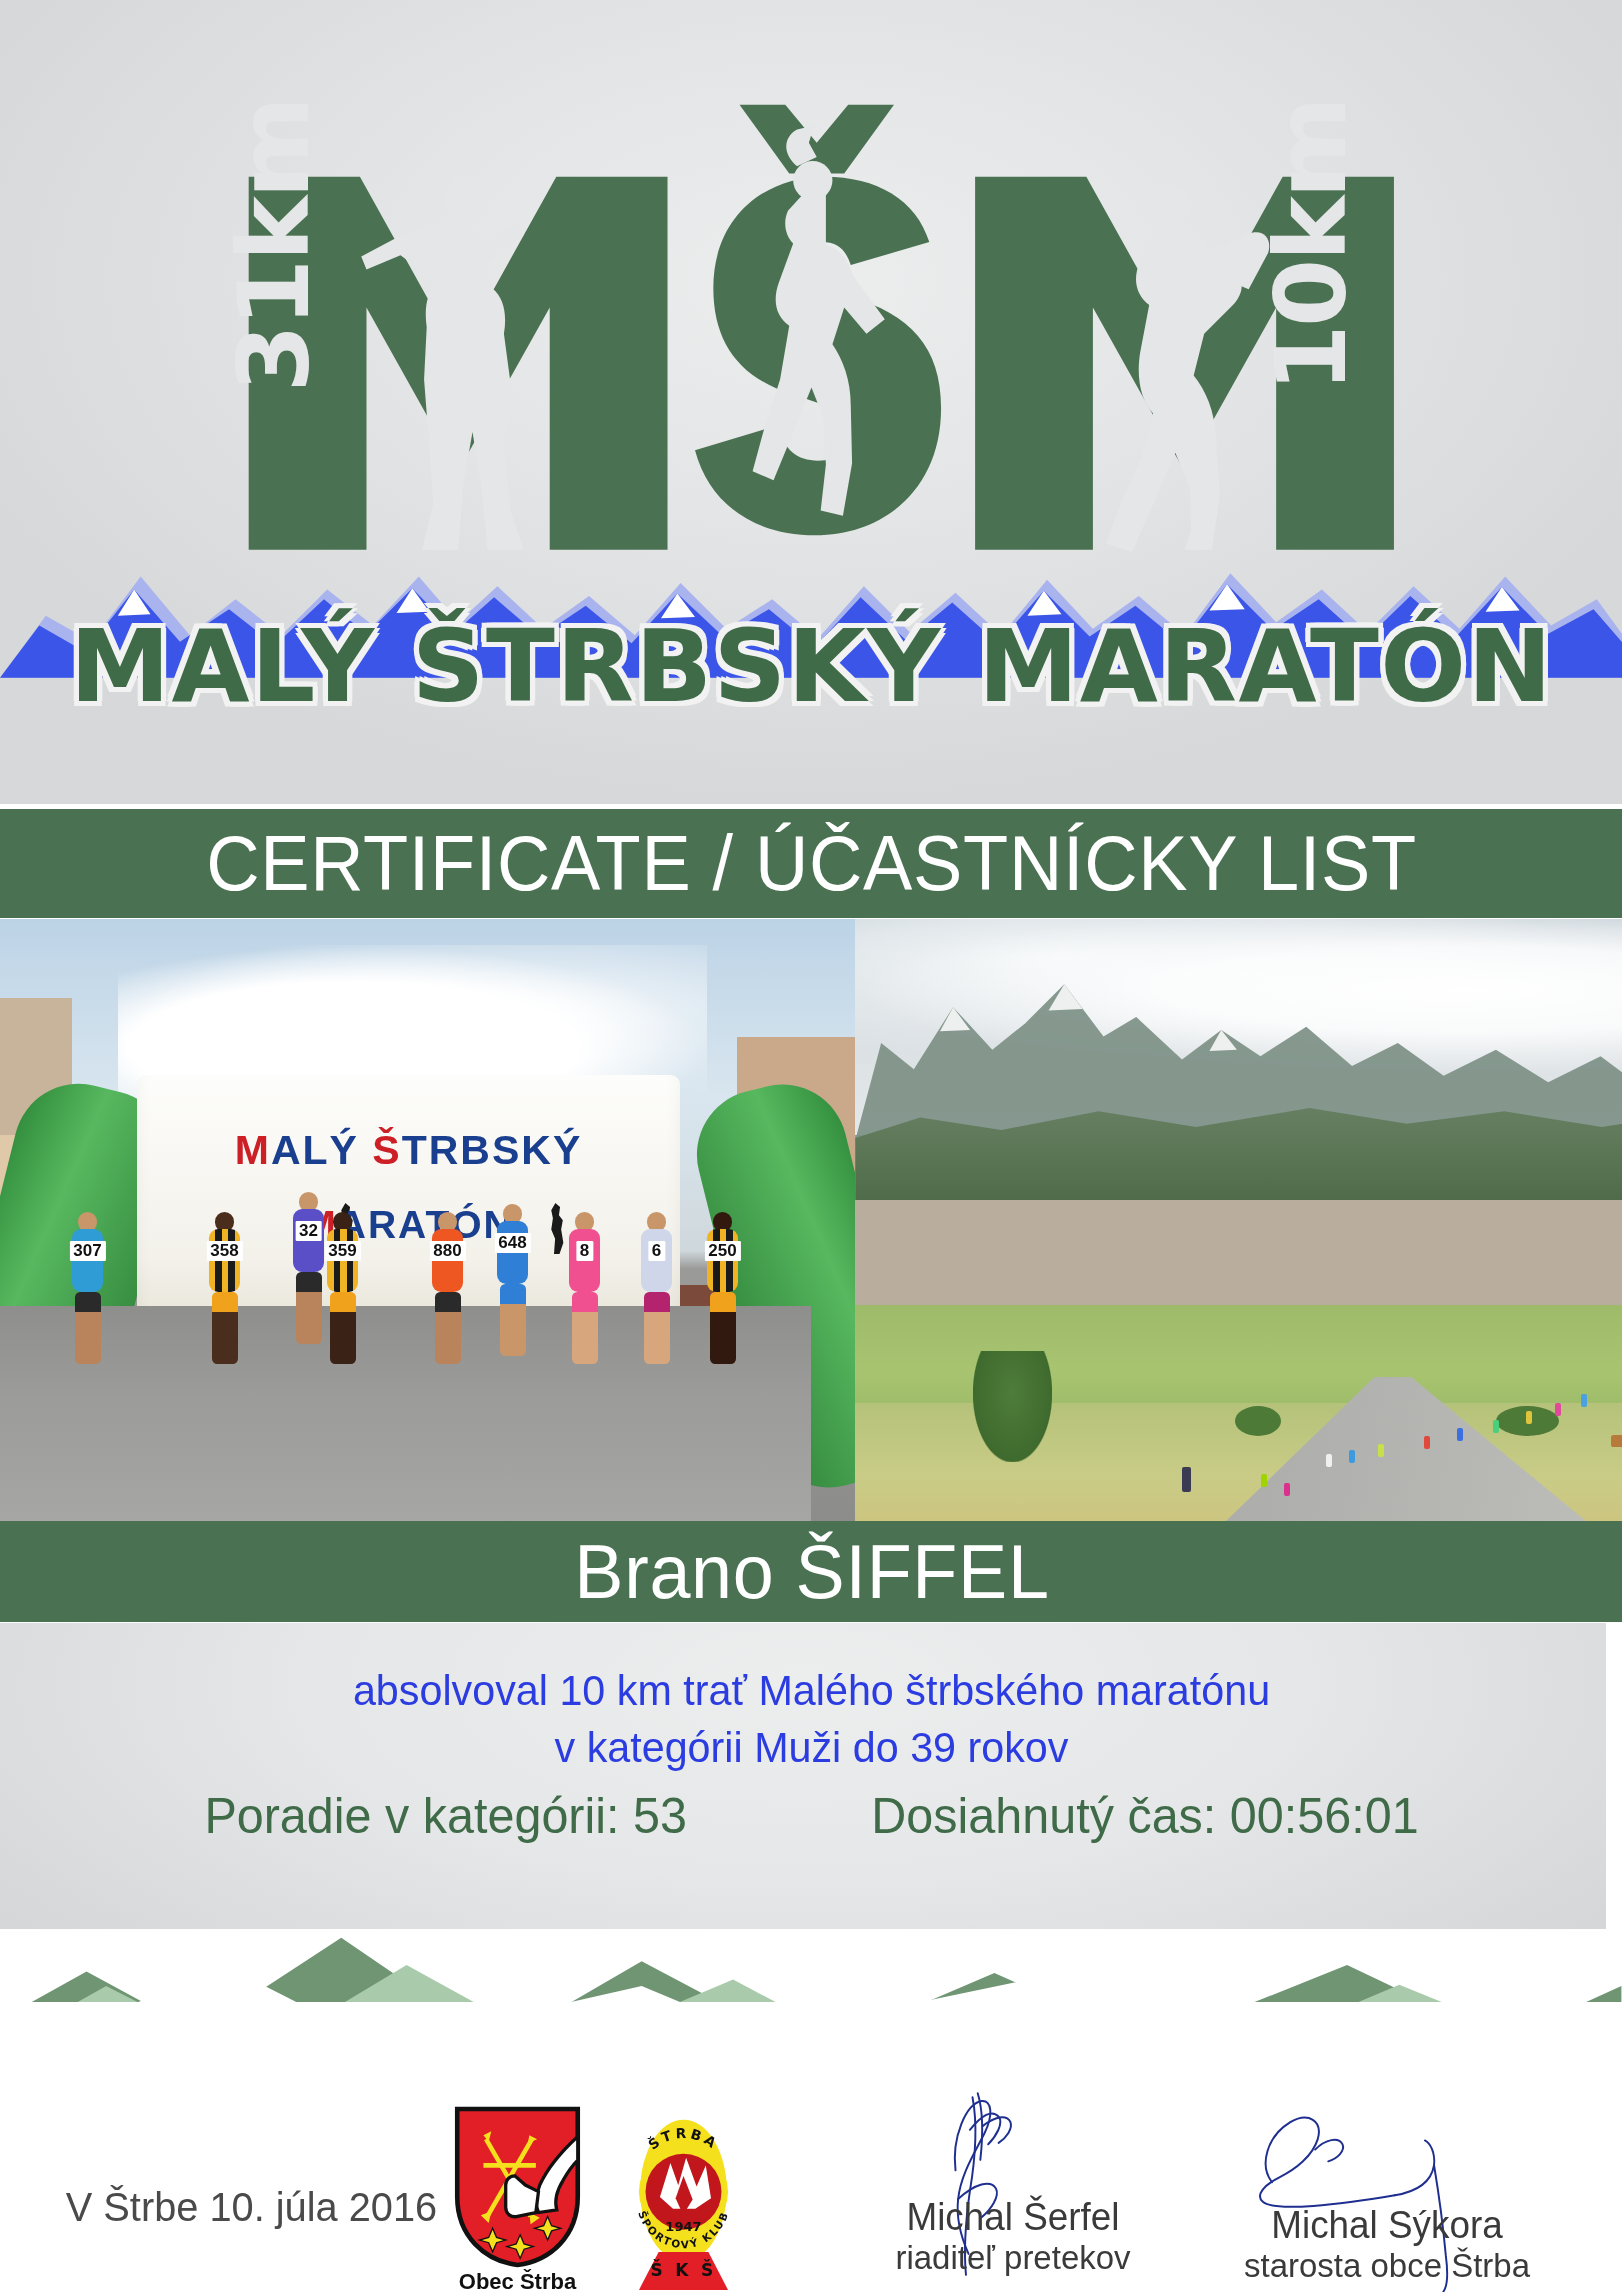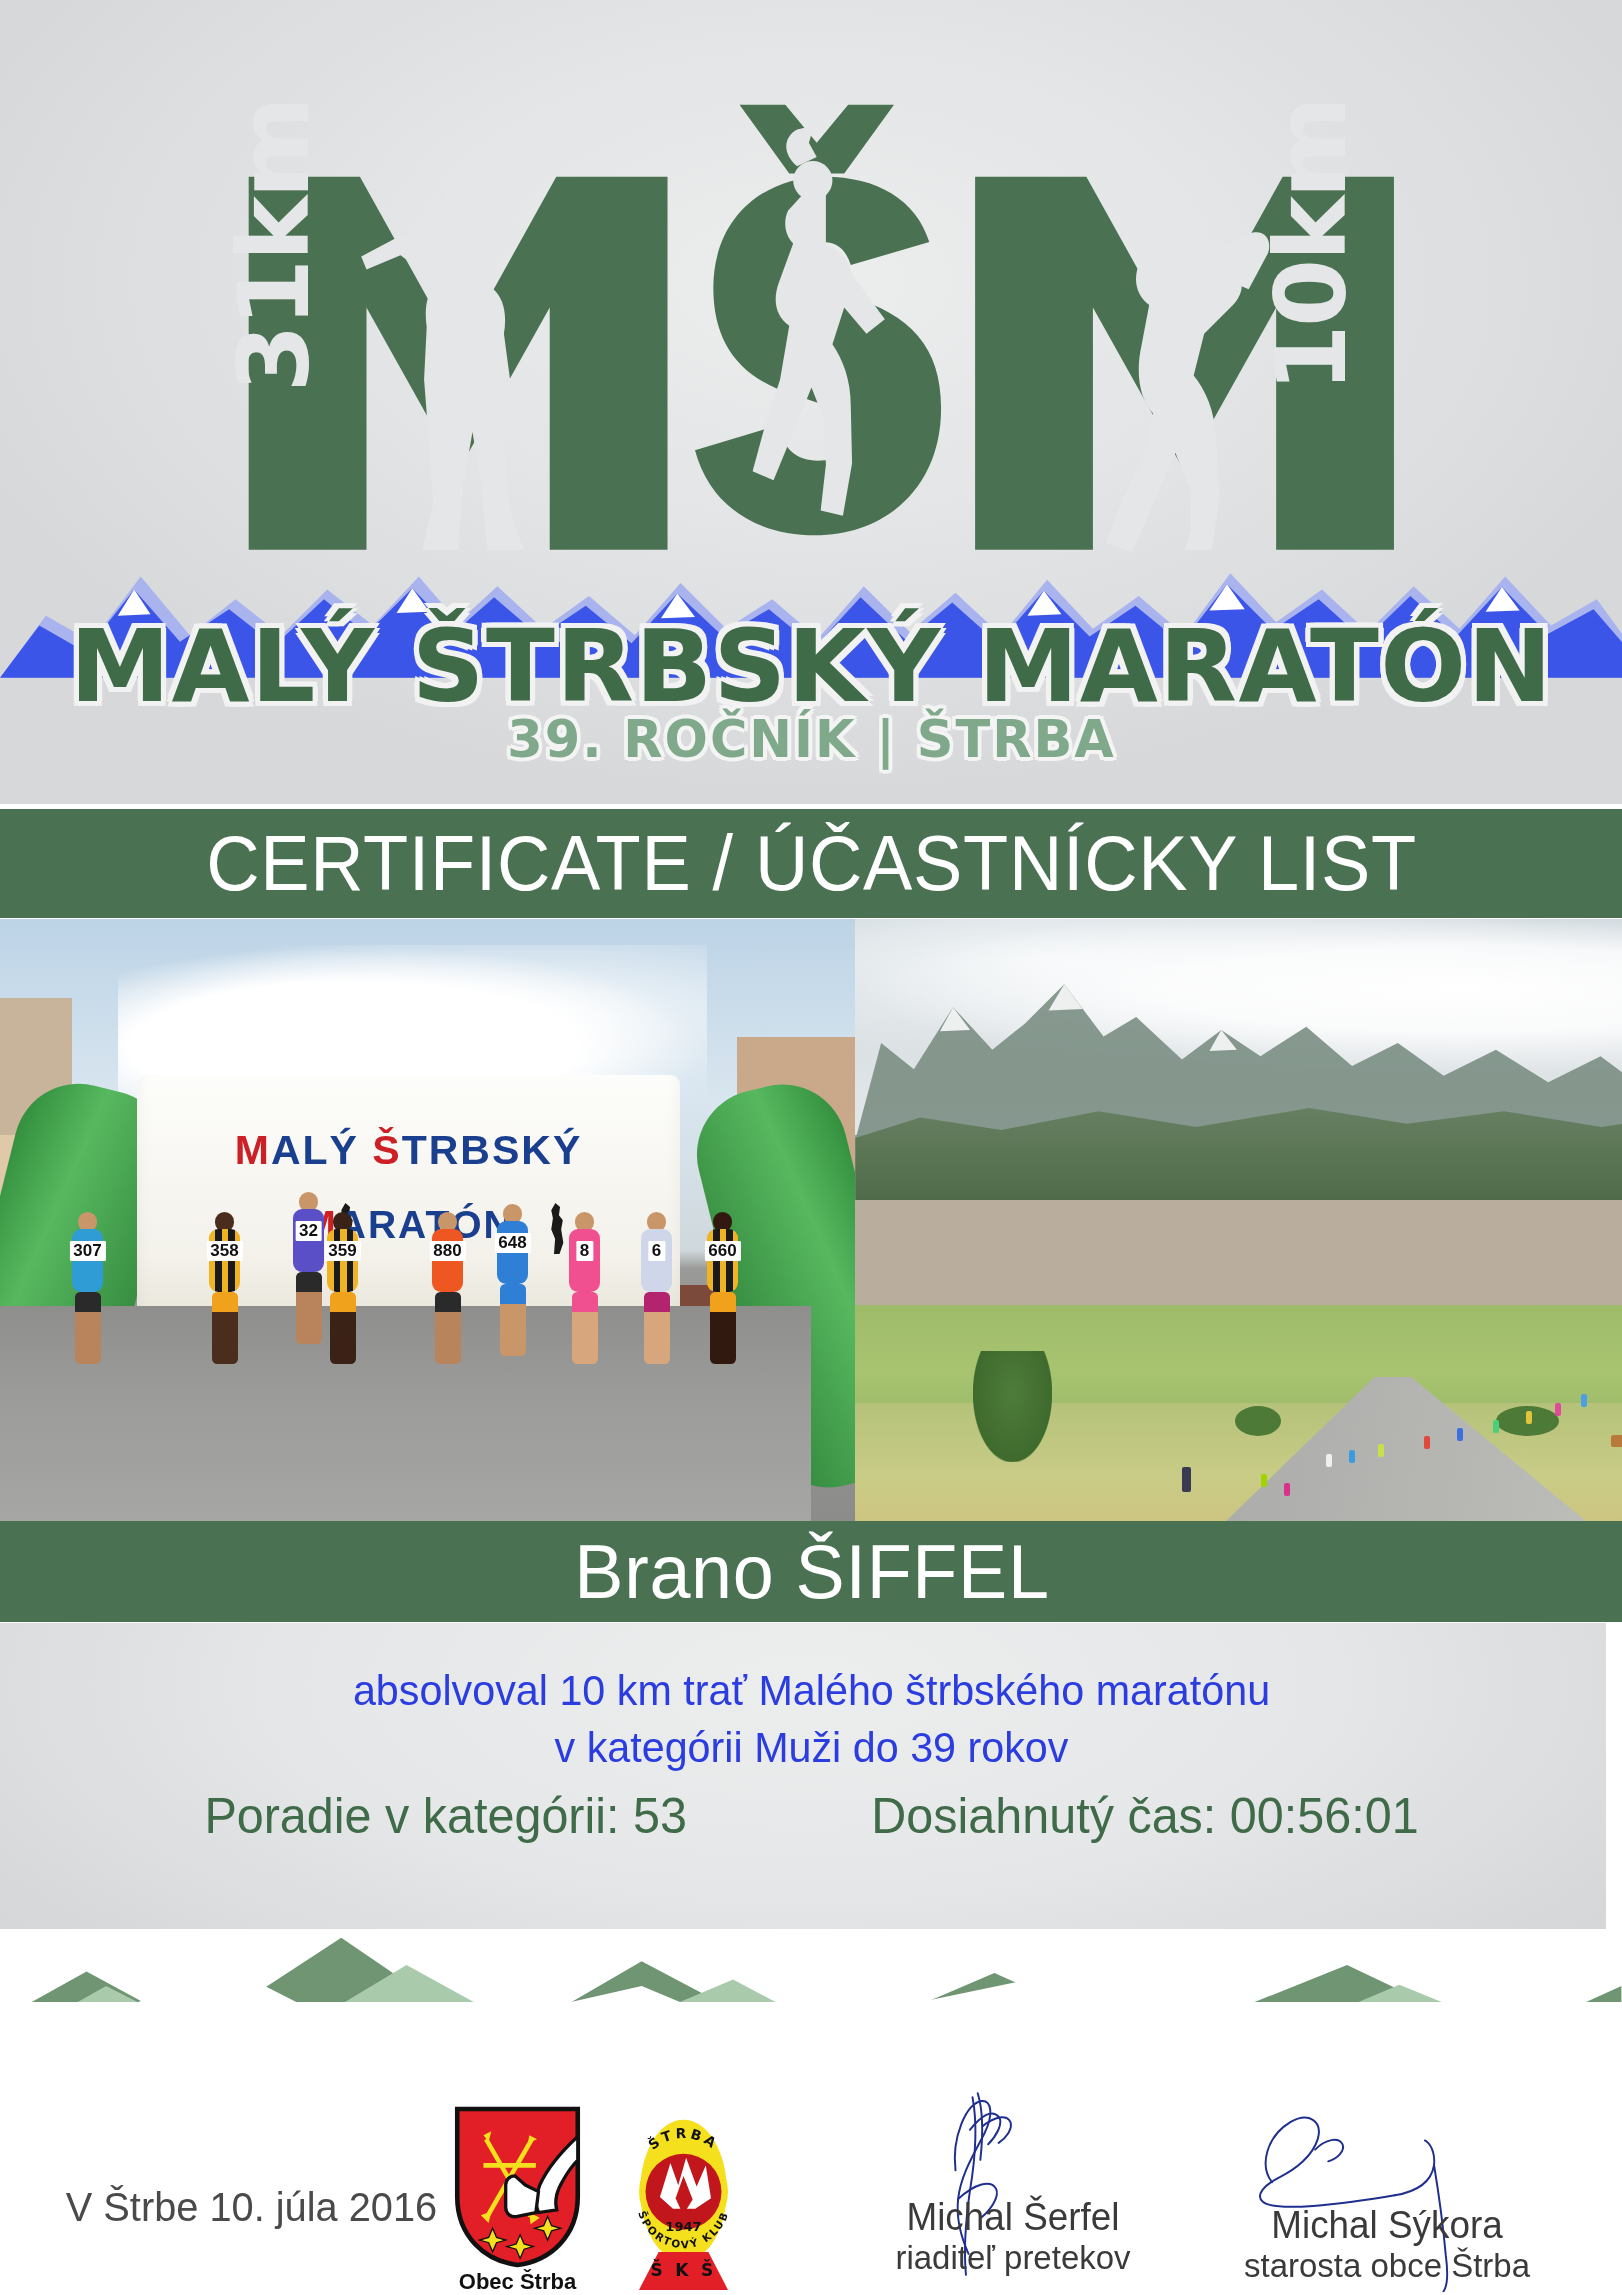--- a/index.html
+++ b/index.html
@@ -286,21 +286,20 @@
                  L1595 82 L1665 152 L1735 105 L1805 162 L1875 72 L1945 142 L2015 95
                  L2085 158 L2155 90 L2225 152 L2295 76 L2365 148 L2435 110 L2480 162
                  L2480 215 Z" fill="#3b55e8"></path>
         <path d="M205 80 L180 120 L230 118 Z M630 78 L606 116 L656 114 Z
                  M1035 86 L1010 124 L1062 122 Z M1595 82 L1570 120 L1622 118 Z
                  M1875 72 L1848 112 L1902 110 Z M2295 76 L2270 114 L2322 112 Z" fill="#ffffff"></path>
       </svg>
     </div>
 
     <div class="big-title">MALÝ ŠTRBSKÝ MARATÓN</div>
-    <div class="sub-title">39. ROČNÍK | ŠTRBA</div>
   </div>
 
   <div class="cert-band">
     <div class="txt">CERTIFICATE / ÚČASTNÍCKY LIST</div>
   </div>
 
   <div class="photo-strip">
 
     <div class="photo photo-left">
       <div class="pl-sky"></div>
@@ -373,21 +372,21 @@
         </div>
         <div class="runner" style="left:641px;">
           <div class="head"></div>
             <div class="torso" style="background:#cfd6ea;"></div>
           <div class="bib">6</div>
           <div class="legs" style="background:linear-gradient(#b4246e 0 28%,#d8a67c 28% 100%);"></div>
         </div>
         <div class="runner" style="left:707px;">
           <div class="head" style="background:#32190f;"></div>
           <div class="torso" style="background:repeating-linear-gradient(90deg,#f0b323 0 6.5px,#1a1a1a 6.5px 13px);"></div>
-          <div class="bib">660</div>
+          <div class="bib">250</div>
           <div class="legs" style="background:linear-gradient(#f0a21c 0 28%,#32190f 28% 100%);"></div>
         </div>
       </div>
     </div>
 
     <div class="photo photo-right">
       <div class="pr-sky"></div>
       <div class="pr-clouds"></div>
       <div class="pr-tatra">
         <svg viewBox="0 0 1240 300" xmlns="http://www.w3.org/2000/svg">

